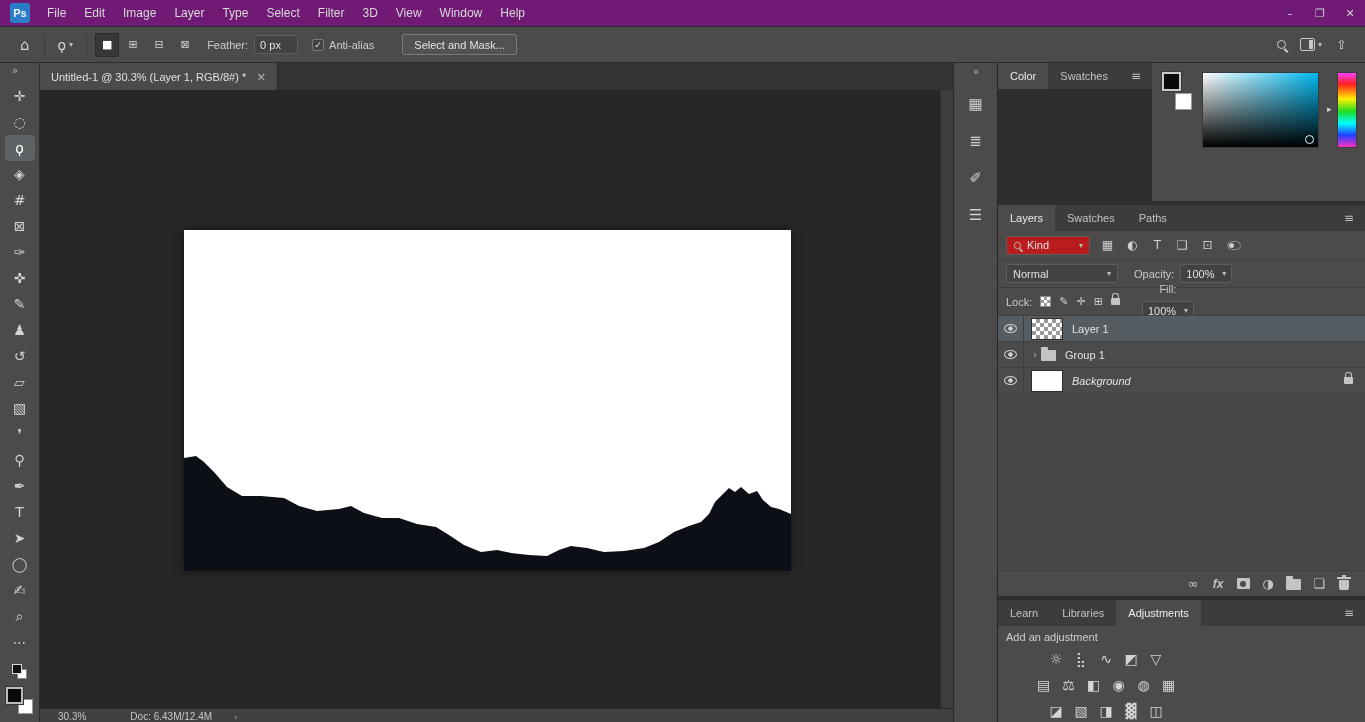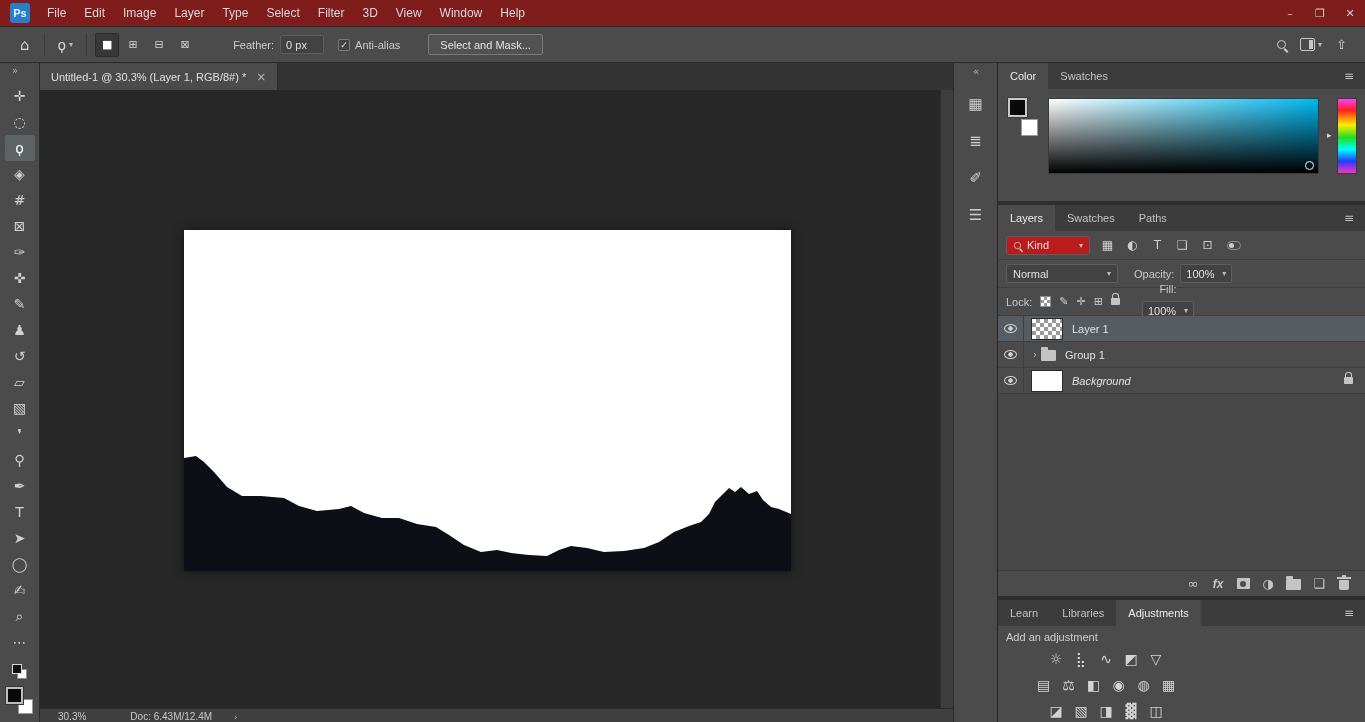--- a/index.html
+++ b/index.html
@@ -7,42 +7,42 @@
   body {
     font-family:"Liberation Sans","DejaVu Sans",sans-serif;
     font-size:12px; color:#d6d6d6; background:#262626;
     -webkit-user-select:none; user-select:none;
   }
   .glyph { font-family:"DejaVu Sans","Liberation Sans",sans-serif; }
 
   #app { width:1365px; height:722px; display:flex; flex-direction:column; }
 
   
-  #menubar { height:26px; background:#7f1d1d; display:flex; align-items:center; flex:none; }
+  #menubar { height:26px; background:#701a75; display:flex; align-items:center; flex:none; }
   .ps-badge {
     width:20px; height:20px; margin-left:10px; border-radius:3px;
     background:#2a7dc9; color:#eaf4ff; font-size:11px; font-weight:bold;
     display:flex; align-items:center; justify-content:center;
   }
   #menu-items { display:flex; height:100%; margin-left:8px; }
   .menu-item { padding:0 9px; display:flex; align-items:center; font-size:12px; color:#d9d9d9; }
   #win-controls { margin-left:auto; display:flex; height:100%; }
   .win-btn { width:30px; height:100%; display:flex; align-items:center; justify-content:center; font-size:11px; color:#cfcfcf; }
 
   
   #optionsbar { height:37px; background:#4b4b4b; border-top:1px solid #2b2b2b; border-bottom:1px solid #2b2b2b; display:flex; align-items:center; flex:none; }
   .ob-sep { width:1px; height:22px; background:#3a3a3a; margin:0 8px; flex:none; }
   .ob-ic { font-size:14px; color:#d2d2d2; padding:0 6px; }
   #home-btn { margin-left:14px; font-size:15px; }
   .tool-preset { display:flex; align-items:center; gap:3px; padding:2px 5px; border-radius:2px; }
   .dd { font-size:8px; color:#bdbdbd; }
   #sel-modes { display:flex; gap:2px; margin-right:10px; }
   .sel-mode { width:24px; height:24px; display:flex; align-items:center; justify-content:center; font-size:11px; color:#d2d2d2; border-radius:2px; border:1px solid transparent; }
   .sel-mode.active { background:#383838; border-color:#2b2b2b; color:#ffffff; }
-  .ob-label { font-size:11px; color:#cccccc; margin:0 6px 0 26px; }
+  .ob-label { font-size:11px; color:#cccccc; margin:0 6px 0 0; }
   .ob-input { width:44px; height:19px; background:#424242; border:1px solid #5e5e5e; border-radius:2px; font-size:11px; color:#e0e0e0; display:flex; align-items:center; padding-left:5px; }
   .cb { width:12px; height:12px; background:#424242; border:1px solid #7a7a7a; border-radius:2px; font-size:9px; line-height:10px; color:#e8e8e8; text-align:center; margin:0 5px 0 14px; }
   .smask-btn { height:21px; padding:0 11px; margin-left:22px; border:1px solid #7a7a7a; border-radius:2px; background:#525252; font-size:11px; color:#e4e4e4; display:flex; align-items:center; }
   #ob-right { margin-left:auto; display:flex; align-items:center; gap:14px; padding-right:18px; }
 
   .mag-ic { width:9px; height:9px; border:1.5px solid #cccccc; border-radius:50%; position:relative; }
   .mag-ic::after { content:""; position:absolute; width:2px; height:5px; background:#cccccc; left:7px; top:7px; transform:rotate(-45deg); }
   .ws-wrap { display:flex; align-items:center; gap:3px; }
   .ws-ic { width:15px; height:13px; border:1.5px solid #c9c9c9; border-radius:2px; position:relative; }
   .ws-ic::after { content:""; position:absolute; right:1px; top:1px; bottom:1px; width:4px; background:#c9c9c9; }
@@ -88,21 +88,21 @@
   .strip-btn { width:28px; height:28px; display:flex; align-items:center; justify-content:center; font-size:15px; color:#cfcfcf; border-radius:3px; }
 
   
   #panels { width:368px; background:#2e2e2e; border-left:1px solid #262626; display:flex; flex-direction:column; gap:4px; flex:none; }
   .tabstrip { height:26px; background:#3c3c3c; display:flex; align-items:stretch; flex:none; }
   .ptab { padding:0 12px; display:flex; align-items:center; font-size:11px; color:#c3c3c3; }
   .ptab.active { background:#4b4b4b; color:#ececec; }
   .pmenu { margin-left:auto; padding:0 11px; display:flex; align-items:center; color:#c3c3c3; font-size:12px; }
 
   
-  #color-panel { height:138px; display:flex; flex-direction:column; flex:none; }
+  #color-panel { height:138px; display:flex; flex:none; }
   .cp-body { flex:1; background:#4b4b4b; display:flex; gap:8px; padding:9px 8px 9px 10px; }
   .cp-swatches { width:32px; height:38px; position:relative; flex:none; }
   .cp-bg { position:absolute; right:2px; bottom:0; width:17px; height:17px; background:#ffffff; border:1px solid #9a9a9a; }
   .cp-fg { position:absolute; left:0; top:0; width:19px; height:19px; background:#0a0a0a; border:2px solid #c9c9c9; box-shadow:0 0 0 1px #3a3a3a; }
   .cp-gradient {
     flex:1; height:76px; position:relative; border:1px solid #3a3a3a;
     background:
       linear-gradient(to bottom, rgba(0,0,0,0) 0%, #000000 100%),
       linear-gradient(to right, #ffffff 0%, var(--hue, #00b8f0) 100%);
   }

